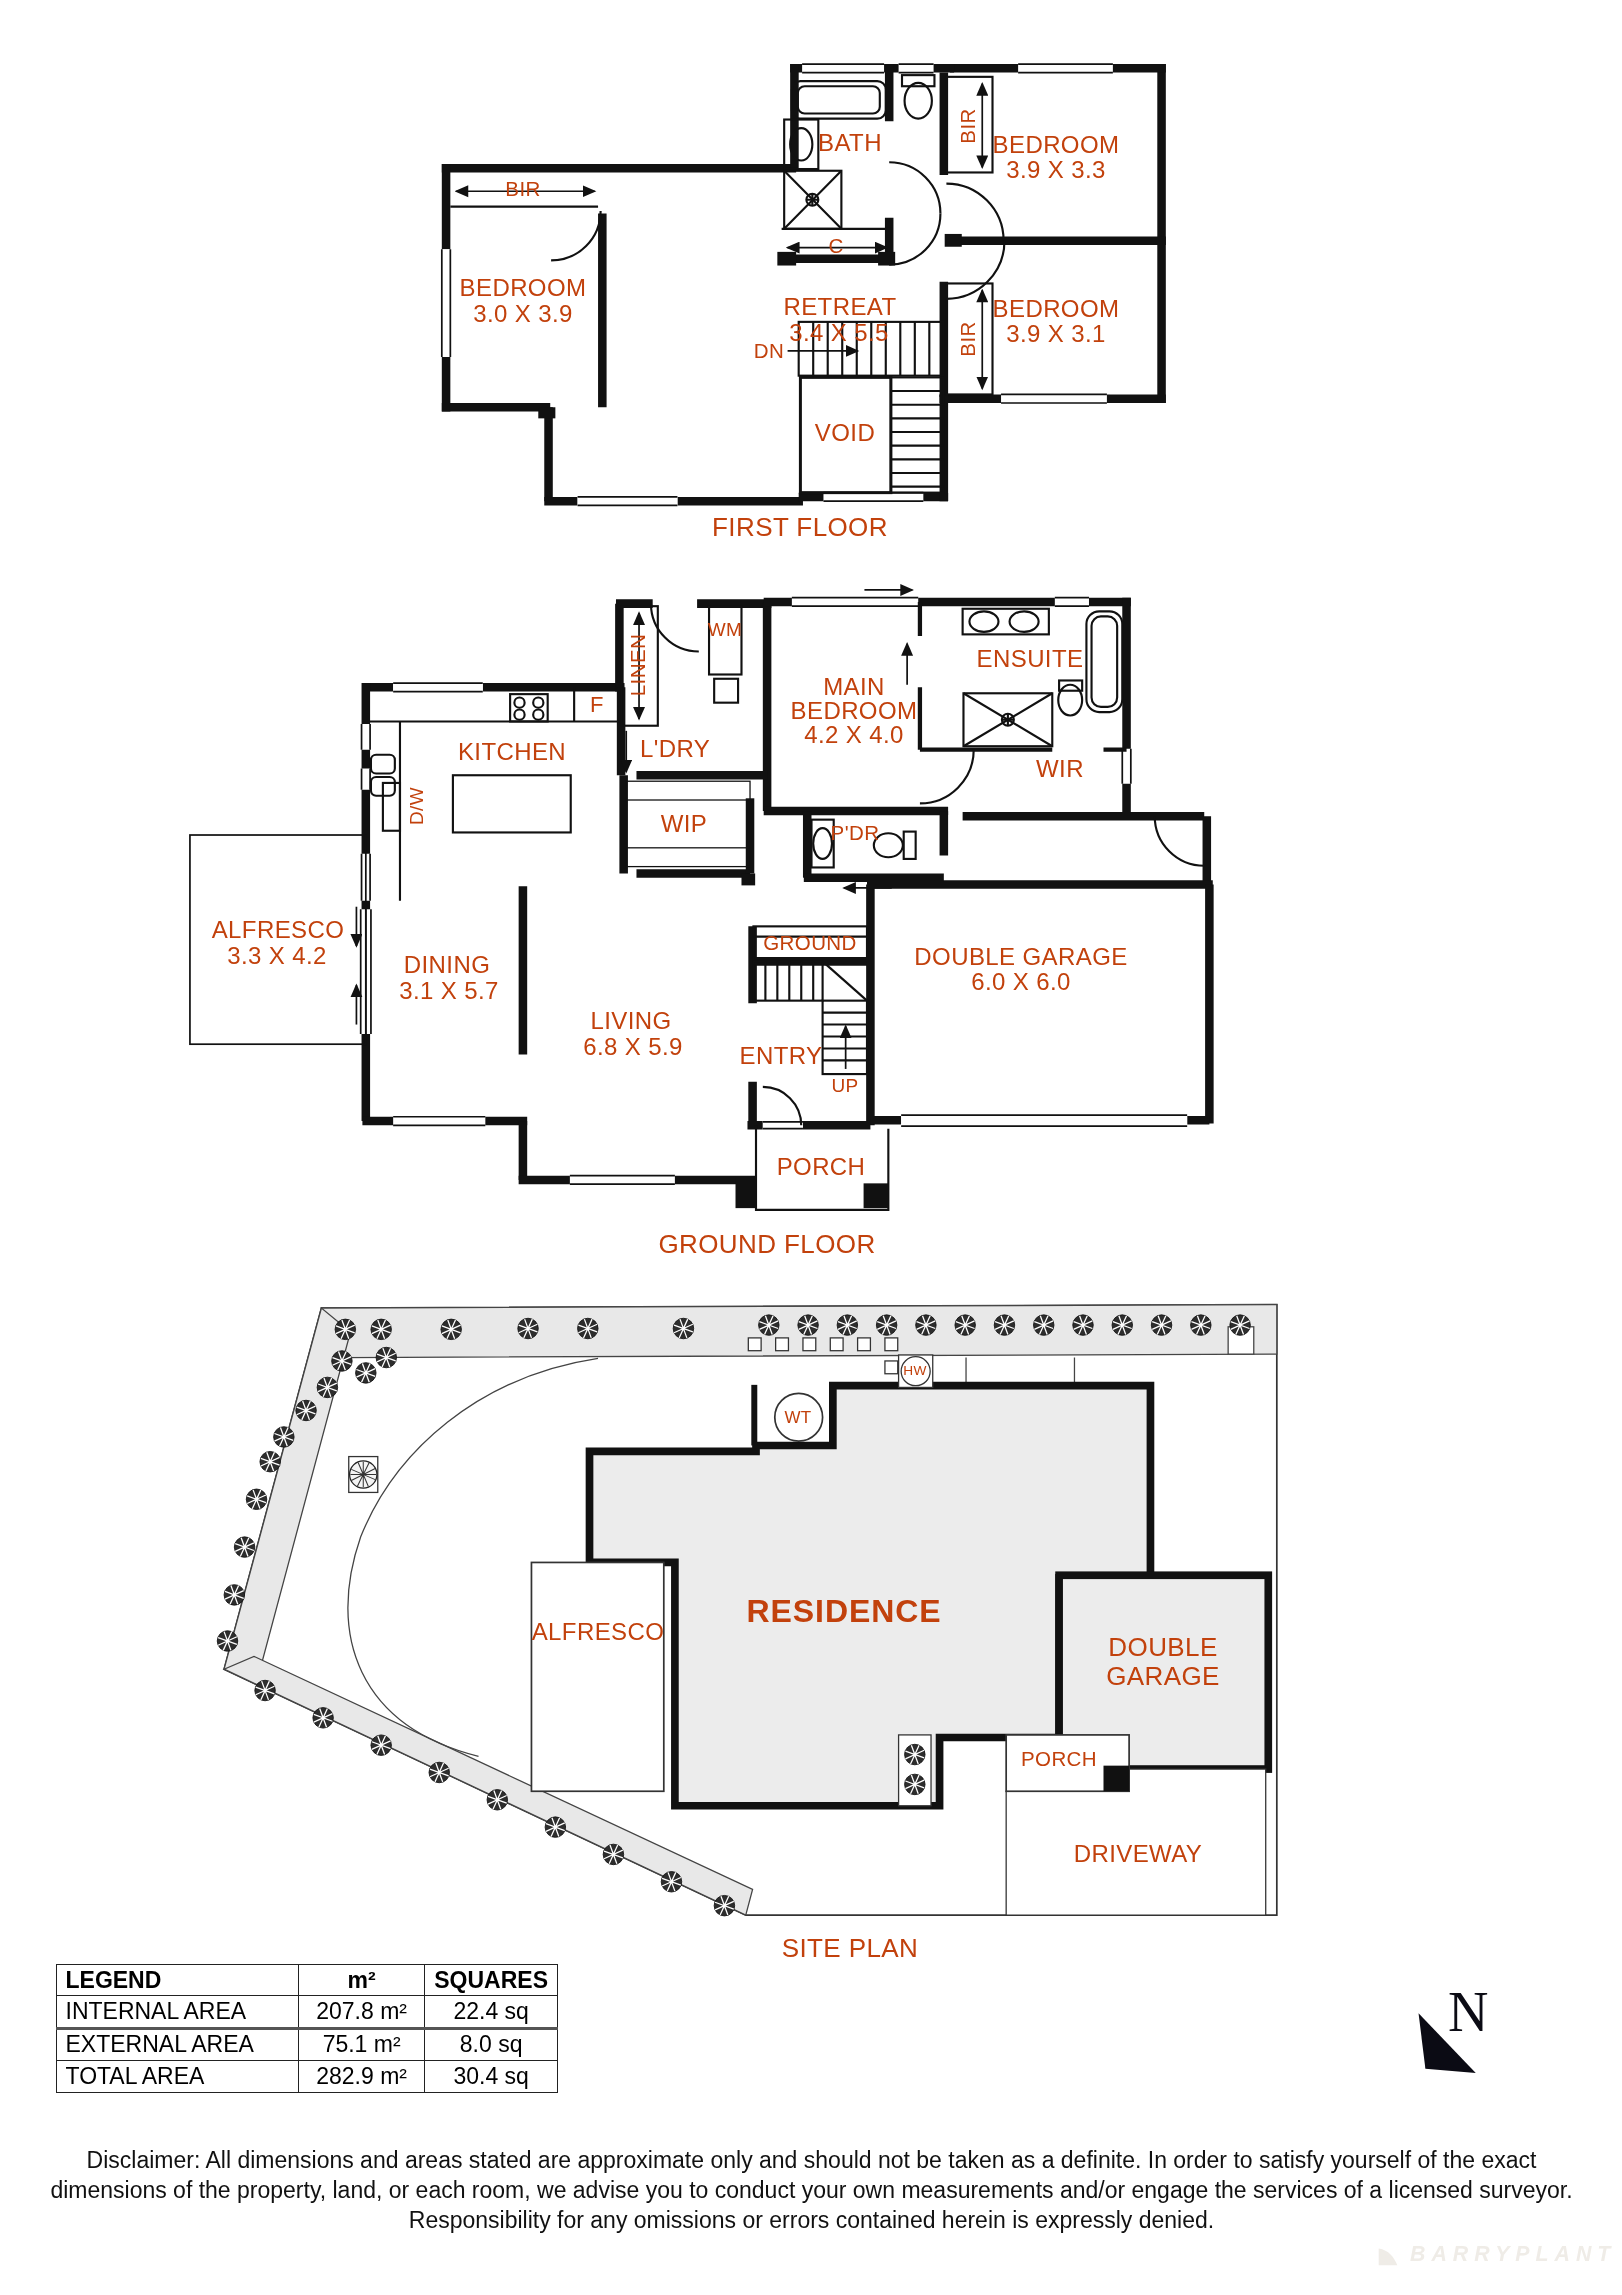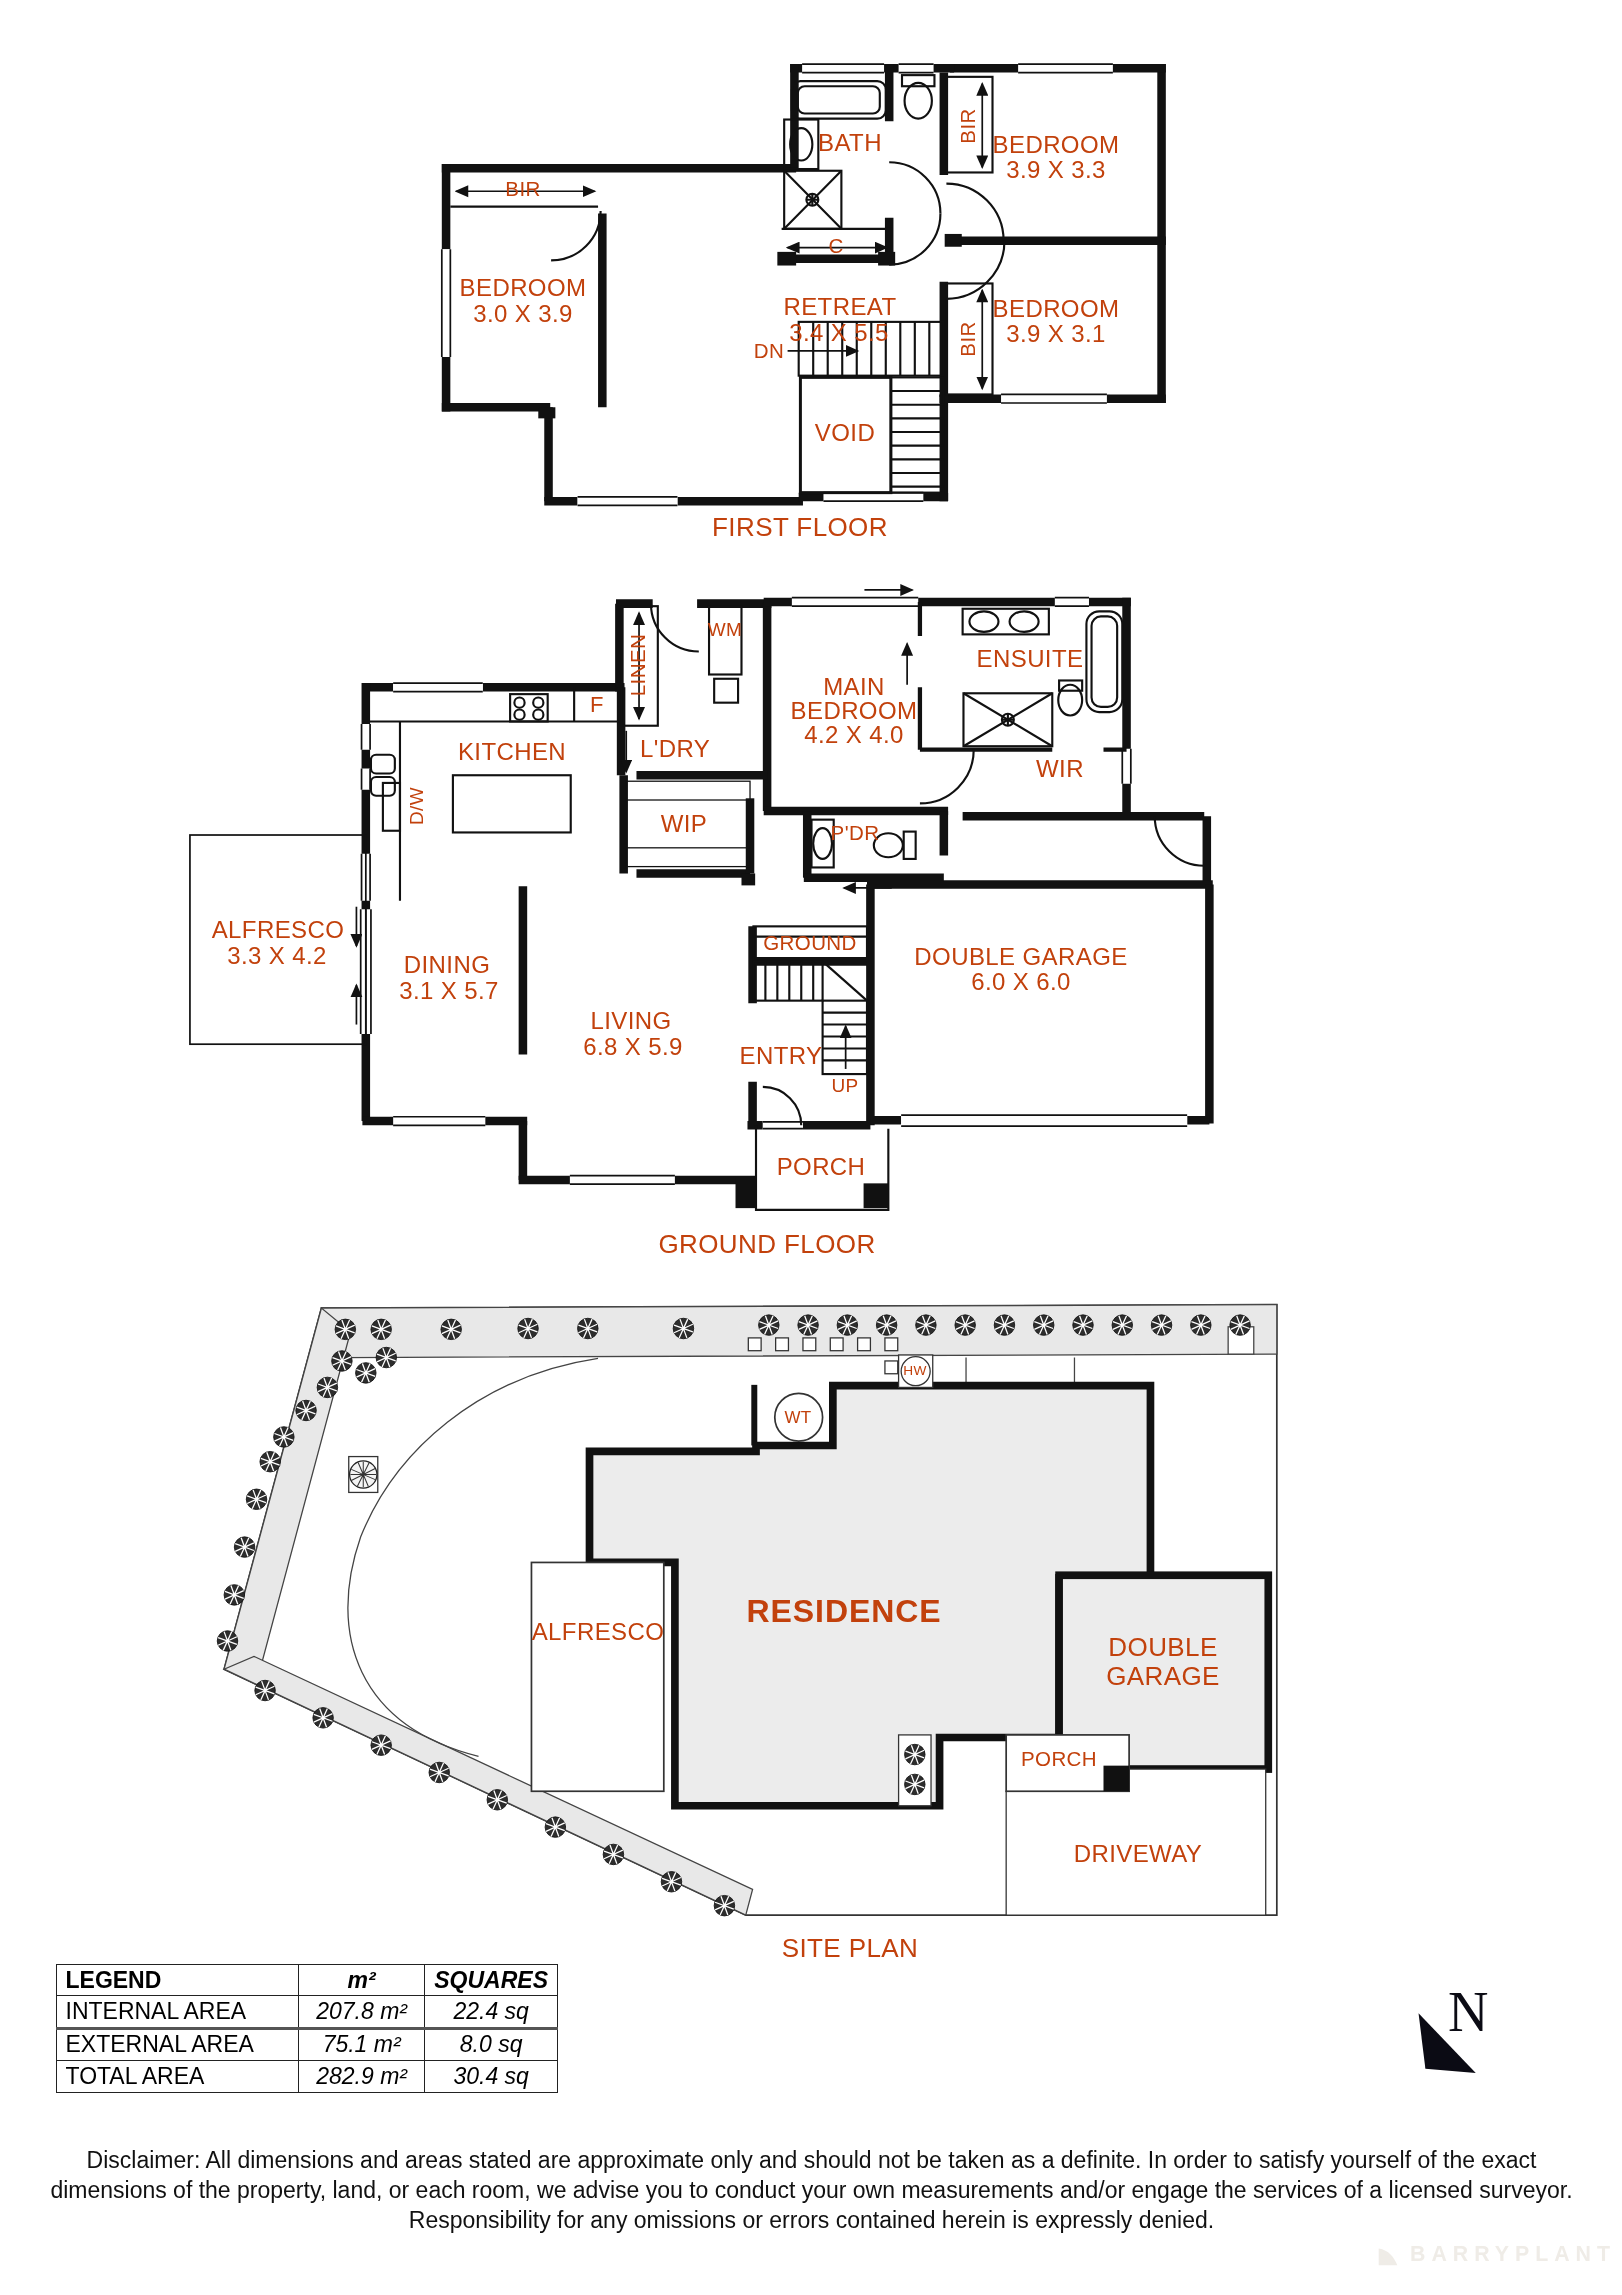--- a/index.html
+++ b/index.html
@@ -13,28 +13,28 @@
   .sz30{font-size:26px;}
   .sz26{font-size:22px;}
   .sz24{font-size:20.5px;}
   .sz22{font-size:19px;}
   .sz20{font-size:17px;}
   .sz16{font-size:13.7px;}
   .legend{position:absolute;left:56px;top:1964px;width:502px;border-collapse:collapse;
           font-size:23px;}
   .legend th,.legend td{border:1.7px solid #222;padding:1.7px 8.5px;height:27px;}
   .legend th{text-align:left;font-weight:bold;}
-  .legend th.c,.legend td.c{text-align:center;font-style:italic;}
+  .legend th.c,.legend td.c{text-align:center;}
   .legend tr.thick td{border-bottom:3.4px solid #555;}
   .north-n{position:absolute;left:1448px;top:1980px;font-family:"Liberation Serif",serif;
            font-size:56px;color:#0b0b14;}
   .disclaimer{position:absolute;left:50%;transform:translateX(-50%);top:2145px;width:1546px;
               text-align:center;font-size:23px;line-height:30px;color:#111;}
   .watermark{position:absolute;left:1377px;top:2242px;display:flex;align-items:flex-end;gap:11px;
-             color:#efece7;font-size:21.3px;font-weight:bold;letter-spacing:6px;}
+             color:#efece7;font-size:21.3px;font-weight:bold;letter-spacing:6px;font-style:italic;}
 </style>
 </head>
 <body>
 
 <div class="sheet">
 
 <svg class="plan-svg" width="1623" height="2295" viewBox="0 0 1900 2688">
   <defs>
     <marker id="mend" markerWidth="9" markerHeight="8" refX="7" refY="3.5" orient="auto">
       <path d="M0,0 L8,3.5 L0,7 Z" fill="#111"></path>

